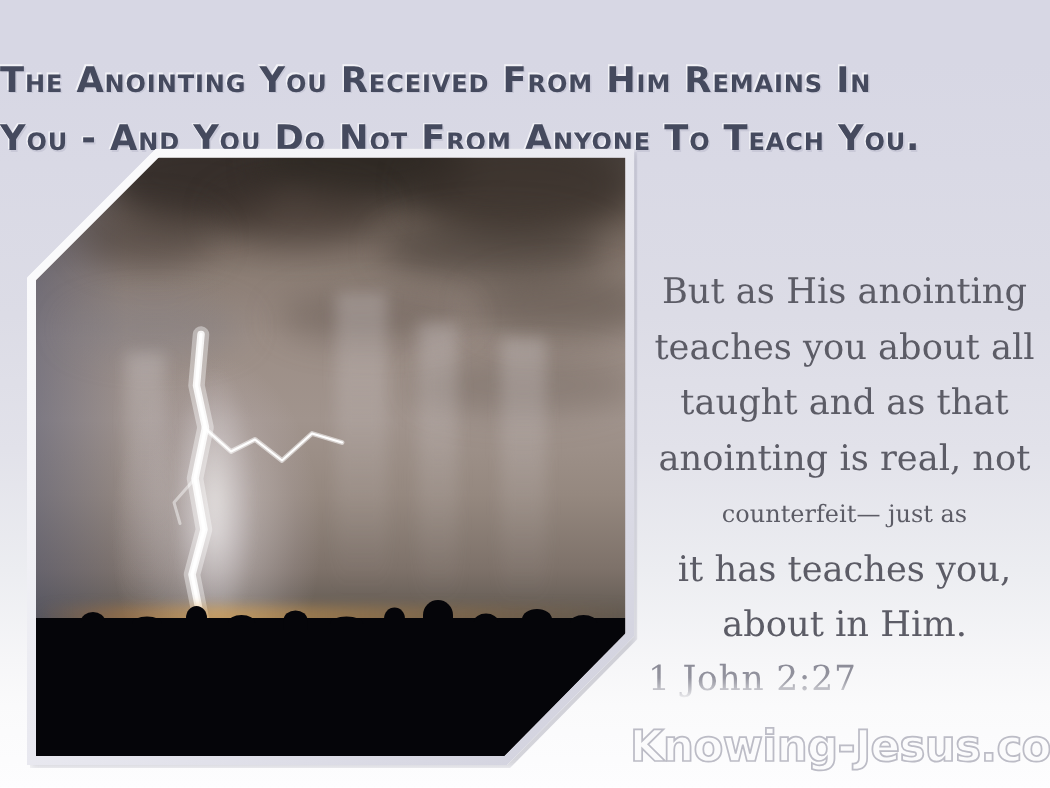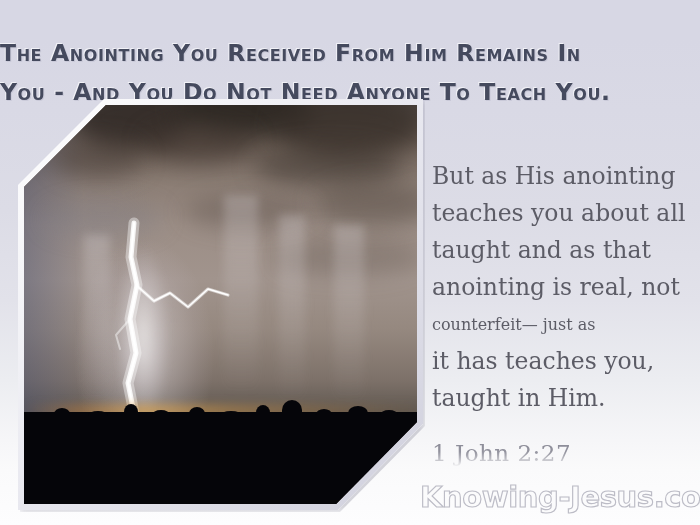--- a/index.html
+++ b/index.html
@@ -229,22 +229,23 @@
     position: absolute;
     bottom: 84px;
     background: #050509;
     border-radius: 50% 50% 0 0;
   }
 
   
   .verse {
     position: absolute;
     left: 432px;
-    top: 158px;
+    top: 176px;
     width: 262px;
+    text-align: center;
     font-family: "DejaVu Serif", serif;
     font-size: 23.5px;
     line-height: 37px;
     color: #5c5c66;
   }
   .verse .vline {
     display: block;
     white-space: nowrap;
   }
   .verse .vline.shrink { font-size: 16px; }
@@ -283,21 +284,21 @@
     white-space: nowrap;
   }
 </style>
 </head>
 <body>
 
 <div id="canvas">
 
   <div class="headline">
     <span class="hl-line l1">The Anointing You Received From Him Remains In</span>
-    <span class="hl-line l2">You - And You Do Not Need Anyone To Teach You.</span>
+    <span class="hl-line l2">You - And You Do Not From Anyone To Teach You.</span>
   </div>
 
   <div class="photo-shadow"></div>
 
   <div class="photo-wrap">
     <div class="photo-mat"></div>
     <div class="photo-inner">
 
       <div class="sky"></div>
 
@@ -348,20 +349,20 @@
     </div>
   </div>
 
   <div class="verse">
     <span class="vline">But as His anointing</span>
     <span class="vline">teaches you about all</span>
     <span class="vline">taught and as that</span>
     <span class="vline">anointing is real, not</span>
     <span class="vline shrink">counterfeit— just as</span>
     <span class="vline">it has teaches you,</span>
-    <span class="vline">taught in Him.</span>
+    <span class="vline">about in Him.</span>
   </div>
 
   <div class="citation">1 John 2:27</div>
 
   <div class="watermark">Knowing-Jesus.com</div>
 
 </div>
 
 </body></html>

